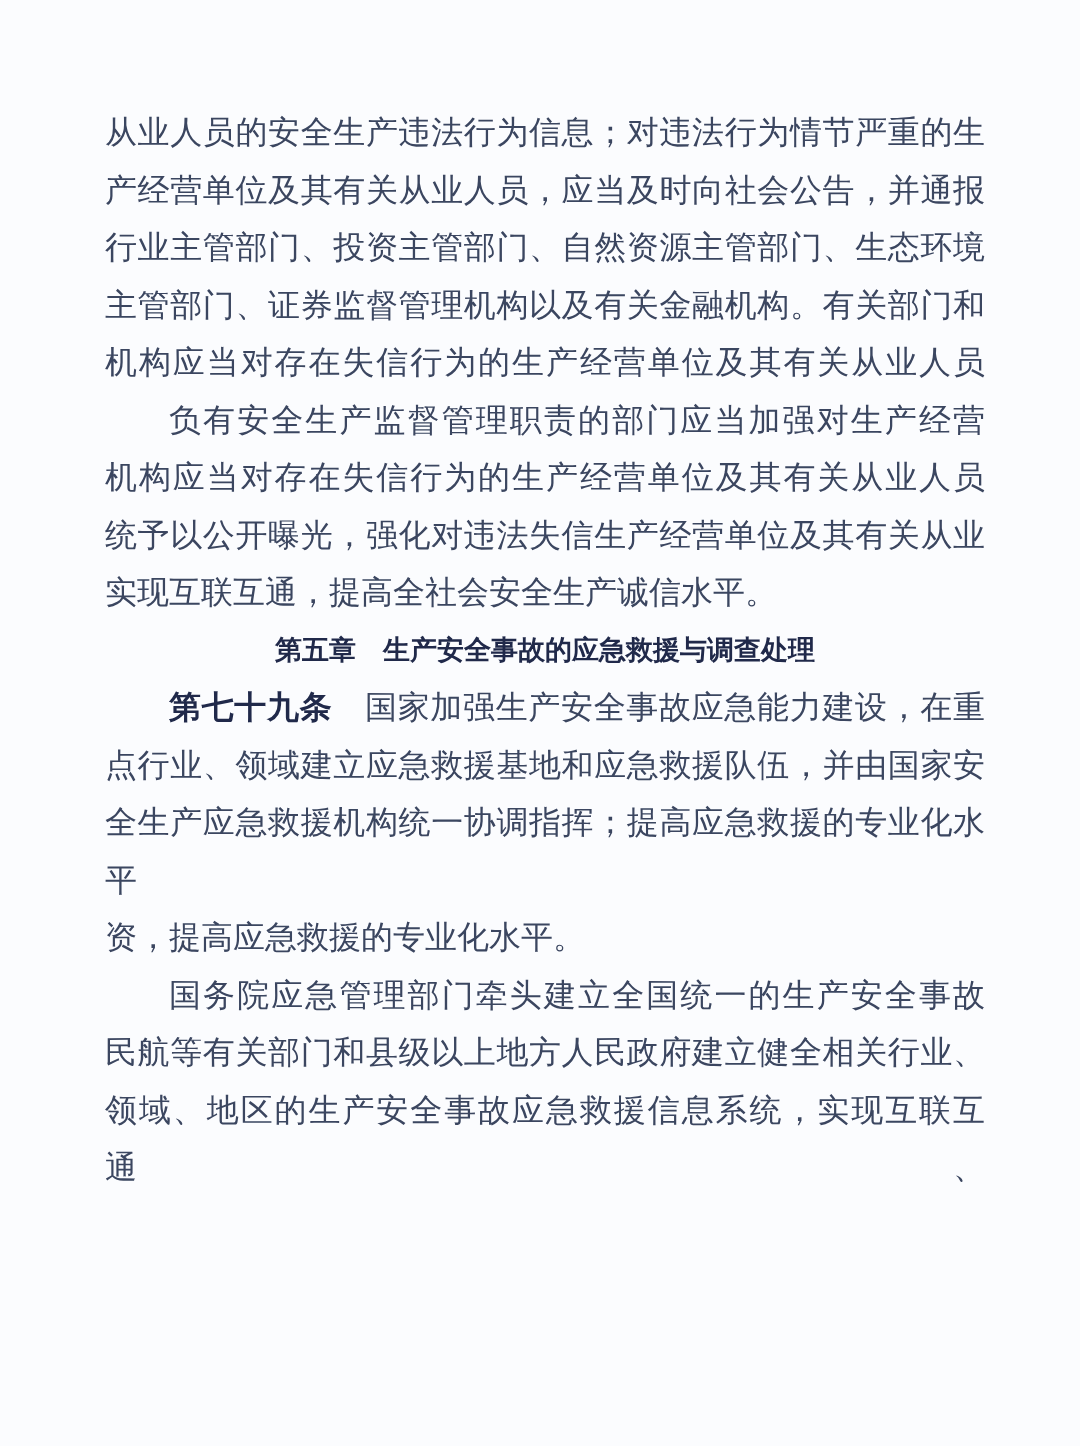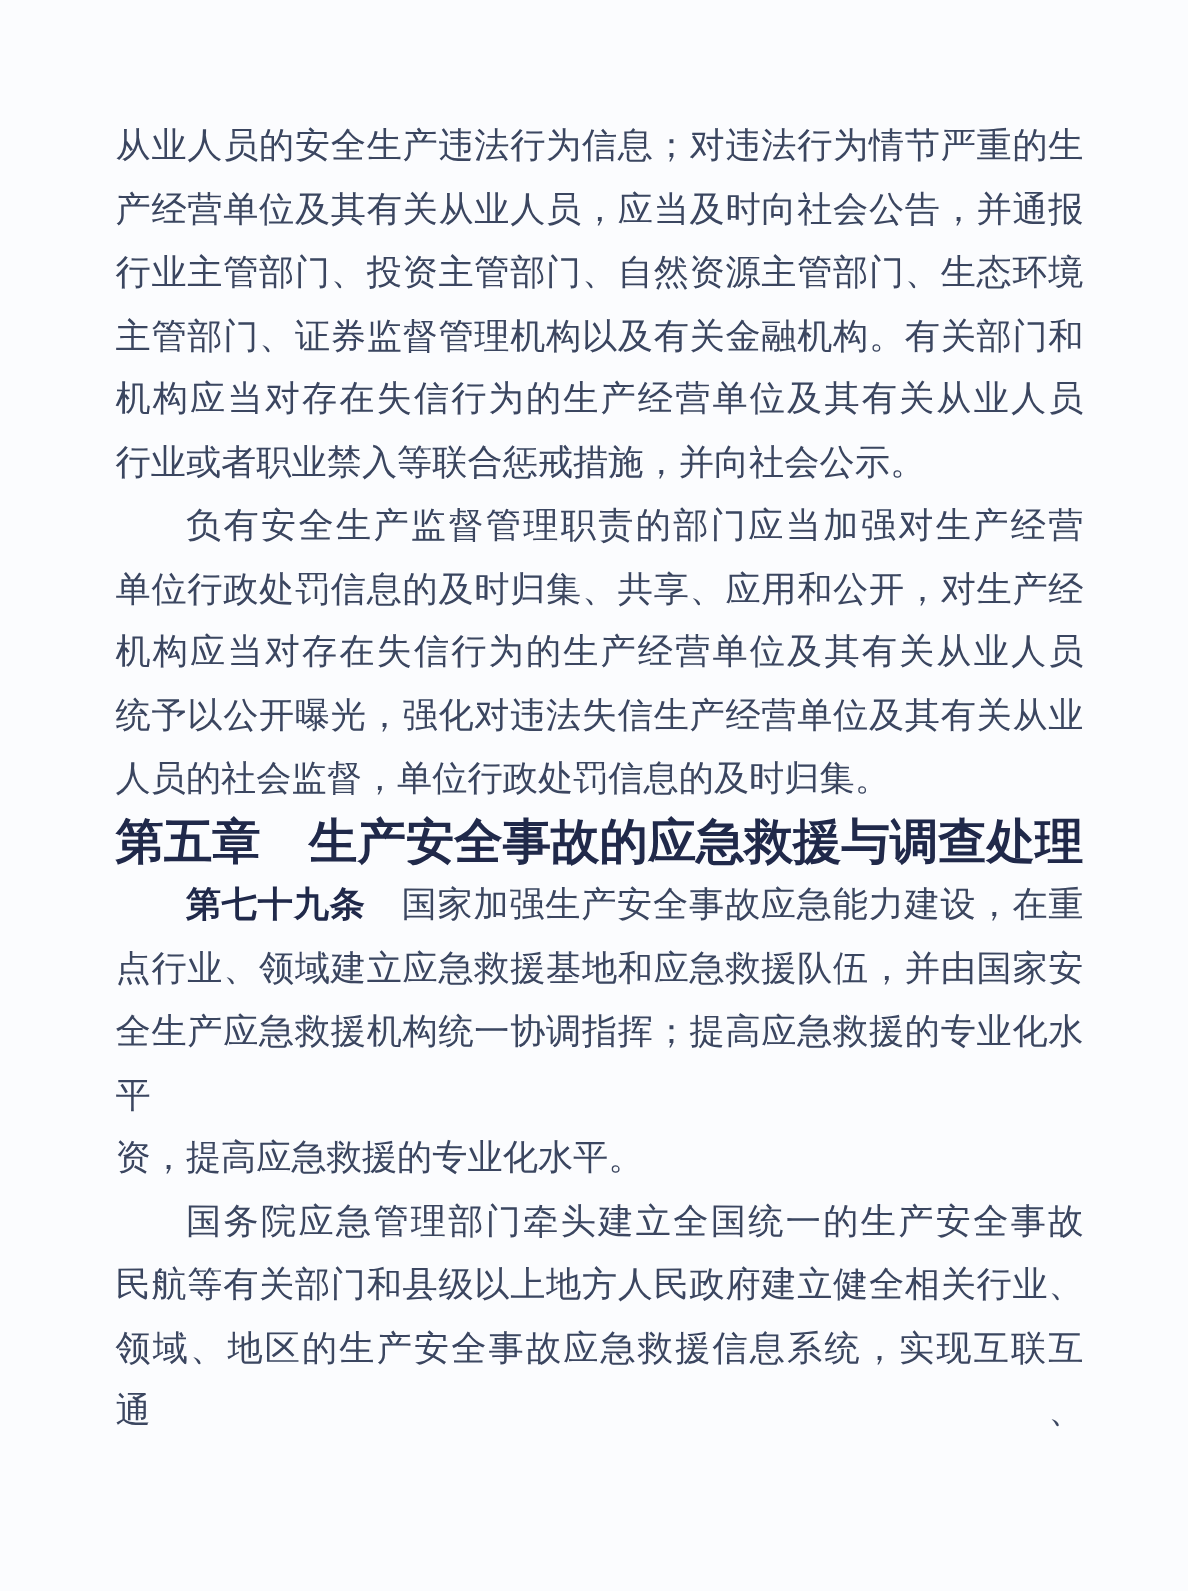--- a/index.html
+++ b/index.html
@@ -25,45 +25,43 @@
     color: var(--body-color, #3b4660);
     text-align: justify;
     text-justify: inter-character;
   }
   .line.fill { text-align-last: justify; }
   .line.indent { text-indent: 64px; }
   .line.center { text-align: center; text-align-last: center; }
   .line.chapter {
     font-family: "Liberation Sans", "DejaVu Sans", sans-serif;
     font-weight: 700;
-    font-size: 44px;
+    font-size: 27px;
     color: var(--heading-color, #20294a);
   }
   .seg.bold {
     font-family: "Liberation Sans", "DejaVu Sans", sans-serif;
     font-weight: 700;
     color: var(--heading-color, #20294a);
   }
 </style>
 </head>
 <body>
 
 <div class="page">
   <div class="text-block">
       <div class="line body fill"><span class="seg">从业人员的安全生产违法行为信息；对违法行为情节严重的生</span></div>
       <div class="line body fill"><span class="seg">产经营单位及其有关从业人员，应当及时向社会公告，并通报</span></div>
       <div class="line body fill"><span class="seg">行业主管部门、投资主管部门、自然资源主管部门、生态环境</span></div>
       <div class="line body fill"><span class="seg">主管部门、证券监督管理机构以及有关金融机构。有关部门和</span></div>
       <div class="line body fill"><span class="seg">机构应当对存在失信行为的生产经营单位及其有关从业人员</span></div>
-      <div class="line body"><span class="seg">行业或者职业禁入等联合惩戒措施，并向社会公示。</span></div>
       <div class="line body fill indent"><span class="seg">负有安全生产监督管理职责的部门应当加强对生产经营</span></div>
-      <div class="line body fill"><span class="seg">单位行政处罚信息的及时归集、共享、应用和公开，对生产经</span></div>
       <div class="line body fill"><span class="seg">机构应当对存在失信行为的生产经营单位及其有关从业人员</span></div>
       <div class="line body fill"><span class="seg">统予以公开曝光，强化对违法失信生产经营单位及其有关从业</span></div>
-      <div class="line body"><span class="seg">人员的社会监督，单位行政处罚信息的及时归集。</span></div>
+      <div class="line body"><span class="seg">实现互联互通，提高全社会安全生产诚信水平。</span></div>
       <div class="line chapter center"><span class="seg">第五章　生产安全事故的应急救援与调查处理</span></div>
       <div class="line body fill indent"><span class="seg bold">第七十九条</span><span class="seg">　国家加强生产安全事故应急能力建设，在重</span></div>
       <div class="line body fill"><span class="seg">点行业、领域建立应急救援基地和应急救援队伍，并由国家安</span></div>
       <div class="line body fill"><span class="seg">全生产应急救援机构统一协调指挥；提高应急救援的专业化水平</span></div>
       <div class="line body"><span class="seg">资，提高应急救援的专业化水平。</span></div>
       <div class="line body fill indent"><span class="seg">国务院应急管理部门牵头建立全国统一的生产安全事故</span></div>
       <div class="line body fill"><span class="seg">民航等有关部门和县级以上地方人民政府建立健全相关行业、</span></div>
       <div class="line body fill"><span class="seg">领域、地区的生产安全事故应急救援信息系统，实现互联互通、</span></div>
     </div>
 </div>

